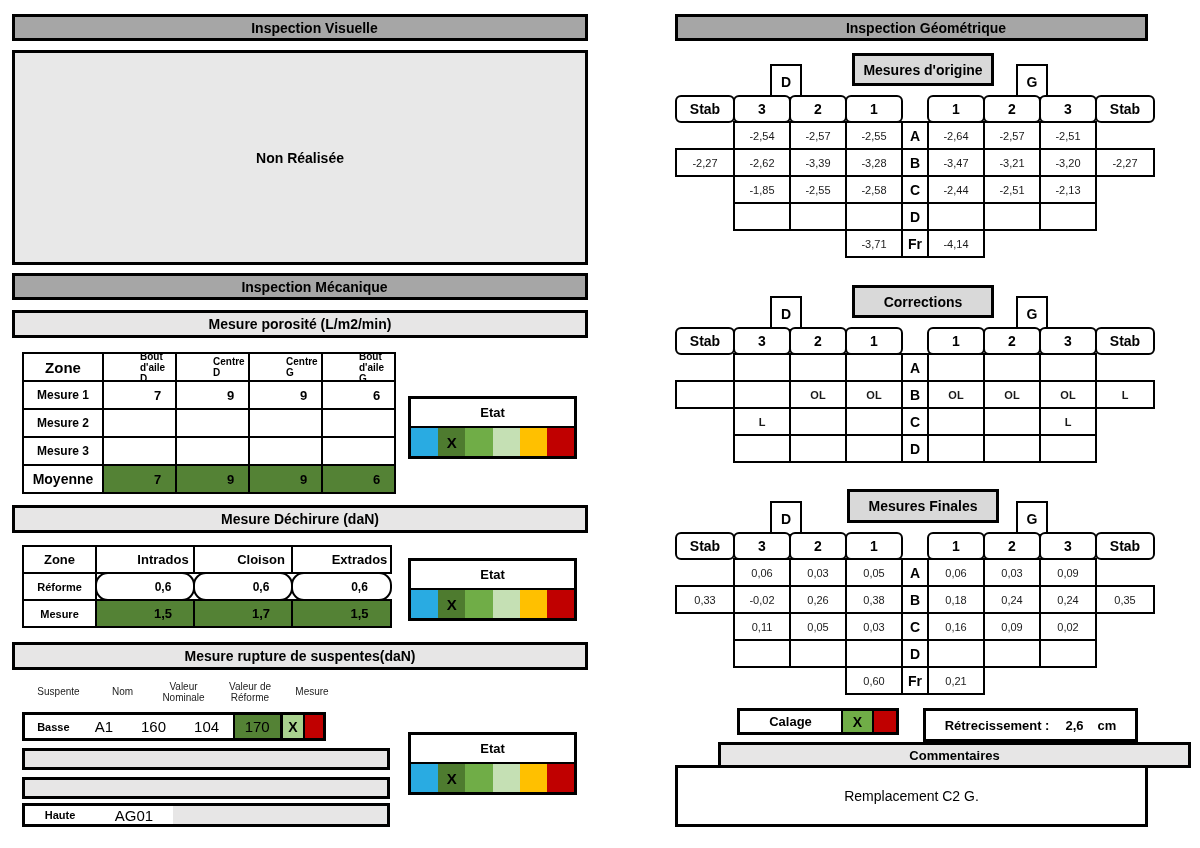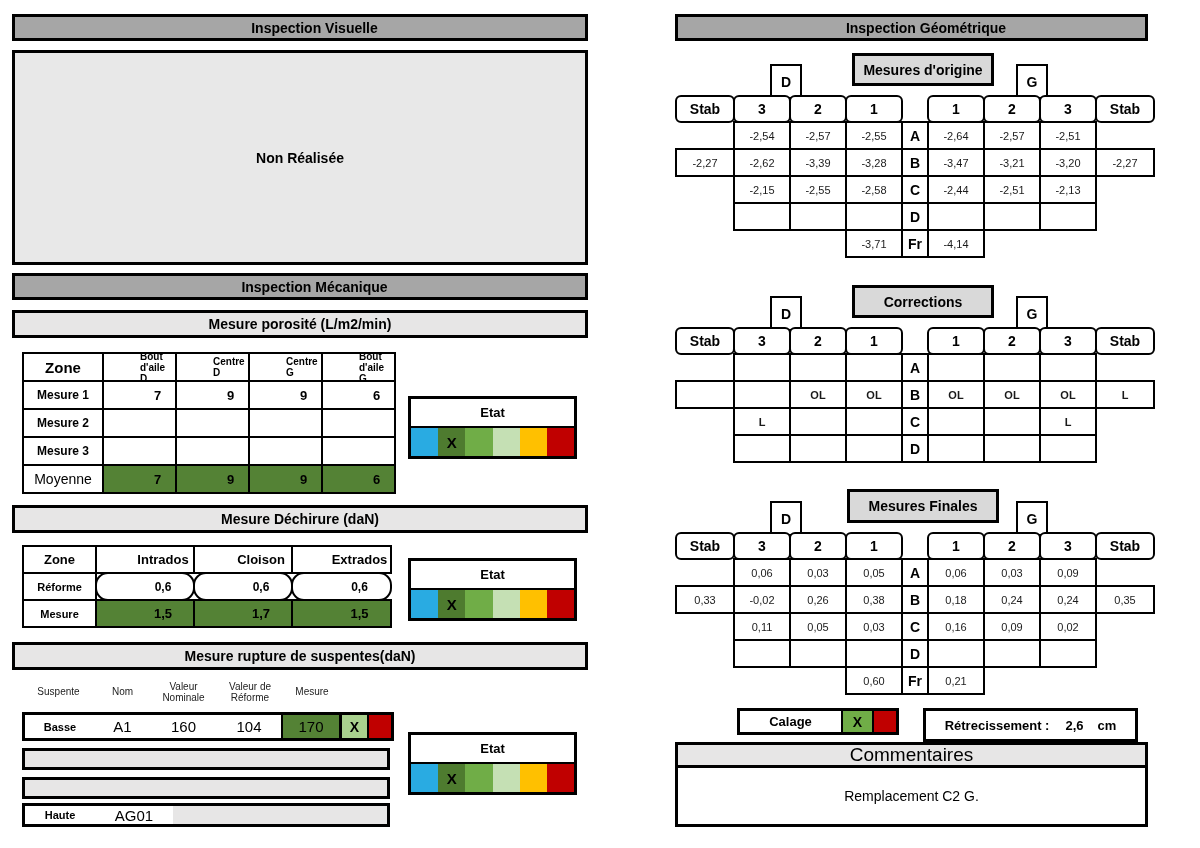--- a/index.html
+++ b/index.html
@@ -22,21 +22,21 @@
   .trow > * + *{margin-left:-2px;padding-left:36px;}
   .tc{border:2px solid #000;background:#fff;}
   .grn{background:#548235;}
 
   
   .ptab .trow{height:30px;}
   .pc0{width:82px;}.pc{width:75px;}
   .pz{font-weight:700;font-size:15px;}
   .pch{font-weight:700;font-size:10px;}
   .prl{font-weight:700;font-size:12px;}
-  .prl2{font-weight:400;font-size:14px;}
+  .prl2{font-weight:700;font-size:14px;}
   .pv{font-weight:700;font-size:13px;}
 
   
   .dtab .trow{height:29px;}
   .dc0{width:75px;}.dc1{width:100px;}.dc2{width:100px;}.dc3{width:101px;}
   .dch{font-weight:700;font-size:13px;}
   .drl{font-weight:700;font-size:11px;}
   .dv{font-weight:700;font-size:12px;border-radius:13px;}
 
   
@@ -85,21 +85,21 @@
   .cal-lab{width:101px;font-weight:700;font-size:13px;background:#fff;}
   .cal-x{width:31px;background:#70AD47;border-left:2px solid #000;font-weight:700;font-size:14px;}
   .cal-r{width:24px;background:#C00000;border-left:2px solid #000;}
   .retr{border:3px solid #000;display:flex;align-items:center;justify-content:center;
         font-weight:700;font-size:13px;background:#fff;}
   .retr .rv{margin-left:16px;}
   .retr .ru{margin-left:14px;}
 
   
   .com-h{border:3px solid #000;background:#E7E6E6;display:flex;align-items:center;
-         justify-content:center;font-weight:400;font-size:19px;}
+         justify-content:center;font-weight:700;font-size:13px;margin-left:43px;}
   .com-b{border:3px solid #000;margin-top:-3px;background:#fff;display:flex;
          align-items:center;justify-content:center;font-size:14px;}
 </style>
 </head>
 <body>
 
 <div id="page">
 
   <div class="abs hdr dark" style="left:12px;top:14px;width:576px;height:27px">Inspection Visuelle</div>
 
@@ -197,21 +197,21 @@
   <div class="abs hdr light" style="left:12px;top:642px;width:576px;height:28px">Mesure rupture de suspentes(daN)</div>
 
   <div class="abs slabels" style="left:22px;top:676px;width:372px;height:32px">
     <span style="width:73px">Suspente</span>
     <span style="width:55px">Nom</span>
     <span style="width:67px">Valeur Nominale</span>
     <span style="width:66px">Valeur de Réforme</span>
     <span style="width:58px">Mesure</span>
   </div>
 
-  <div class="abs srow" style="left:22px;top:712px;width:372px;height:29px">
+  <div class="abs srow" style="left:22px;top:712px;width:304px;height:29px">
     <div class="szone" style="width:70px">Basse</div>
     <div class="sval" style="width:55px">A1</div>
     <div class="sval" style="width:67px">160</div>
     <div class="sval" style="width:64px">104</div>
     <div class="sval" style="width:58px;background:#548235;border-left:2px solid #000">170</div>
     <div style="width:28px;background:#A9D18E;border-left:3px solid #000;font-weight:700;font-size:14px">X</div>
     <div style="width:24px;background:#C00000;border-left:2px solid #000"></div>
   </div>
 
   <div class="abs grayrow" style="left:22px;top:748px;width:368px;height:22px"></div>
@@ -270,21 +270,21 @@
         <div class="gc cn gv">-3,39</div>
         <div class="gc cn gv">-3,28</div>
         <div class="gc cm gl">B</div>
         <div class="gc cn gv">-3,47</div>
         <div class="gc cn gv">-3,21</div>
         <div class="gc cn gv">-3,20</div>
         <div class="gc cs gv">-2,27</div>
       </div>
       <div class="grow">
         <div class="gb cs"></div>
-        <div class="gc cn gv">-2,15</div>
+        <div class="gc cn gv">-1,85</div>
         <div class="gc cn gv">-2,55</div>
         <div class="gc cn gv">-2,58</div>
         <div class="gc cm gl">C</div>
         <div class="gc cn gv">-2,44</div>
         <div class="gc cn gv">-2,51</div>
         <div class="gc cn gv">-2,13</div>
         <div class="gb cs"></div>
       </div>
       <div class="grow">
         <div class="gb cs"></div>

